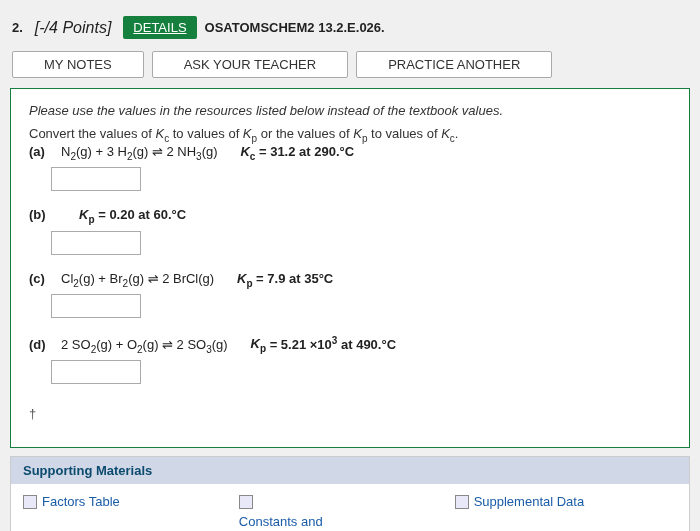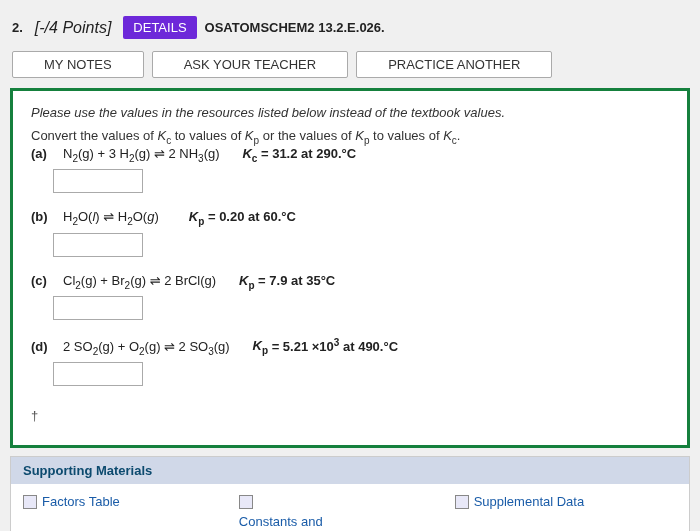--- a/index.html
+++ b/index.html
@@ -21,27 +21,28 @@
       gap: 8px;
       padding: 6px 12px;
       background: #f0f0f0;
     }
     .problem-label {
       font-weight: bold;
       font-size: 13px;
       margin-right: 4px;
     }
     .btn-details {
-      background: #6d28d9;
+      background: #15803d;
       color: white;
       border: none;
       padding: 4px 10px;
       font-size: 13px;
       cursor: pointer;
       border-radius: 2px;
+      text-decoration: underline;
     }
     .problem-id {
       font-size: 13px;
       font-weight: bold;
       color: #222;
     }
     .action-bar {
       display: flex;
       gap: 8px;
       padding: 6px 12px 10px 12px;
@@ -52,21 +53,21 @@
       border: 1px solid #aaa;
       padding: 5px 31px;
       font-size: 13px;
       cursor: pointer;
       border-radius: 2px;
     }
     .content-box {
       background: white;
       margin: 0 10px;
       padding: 14px 18px 10px 18px;
-      border: 3px solid #15803d;
+      border: 1px solid #15803d;
       min-height: 360px;
     }
     .instruction {
       font-style: italic;
       font-size: 13px;
       margin-bottom: 8px;
       color: #333;
     }
     .convert-line {
       font-size: 13px;
@@ -186,23 +187,20 @@
         <span class="kval">
           &nbsp;&nbsp;&nbsp;<em>K</em><sub>c</sub> <span class="bold">= 31.2 at 290.°C</span>
         </span>
       </div>
       <input type="text" class="answer-box" style="">
     </div>
 
     <div class="problem-part">
       <div class="part-row">
         <span class="part-label">(b)</span>
-        <span class="equation chem">
-          H<sub>2</sub>O(<em>l</em>) ⇌ H<sub>2</sub>O(<em>g</em>)
-        </span>
         <span class="kval">
           &nbsp;&nbsp;&nbsp;&nbsp;&nbsp;<em>K</em><sub>p</sub> <span class="bold">= 0.20 at 60.°C</span>
         </span>
       </div>
       <input type="text" class="answer-box" style="">
     </div>
 
     <div class="problem-part">
       <div class="part-row">
         <span class="part-label">(c)</span>

